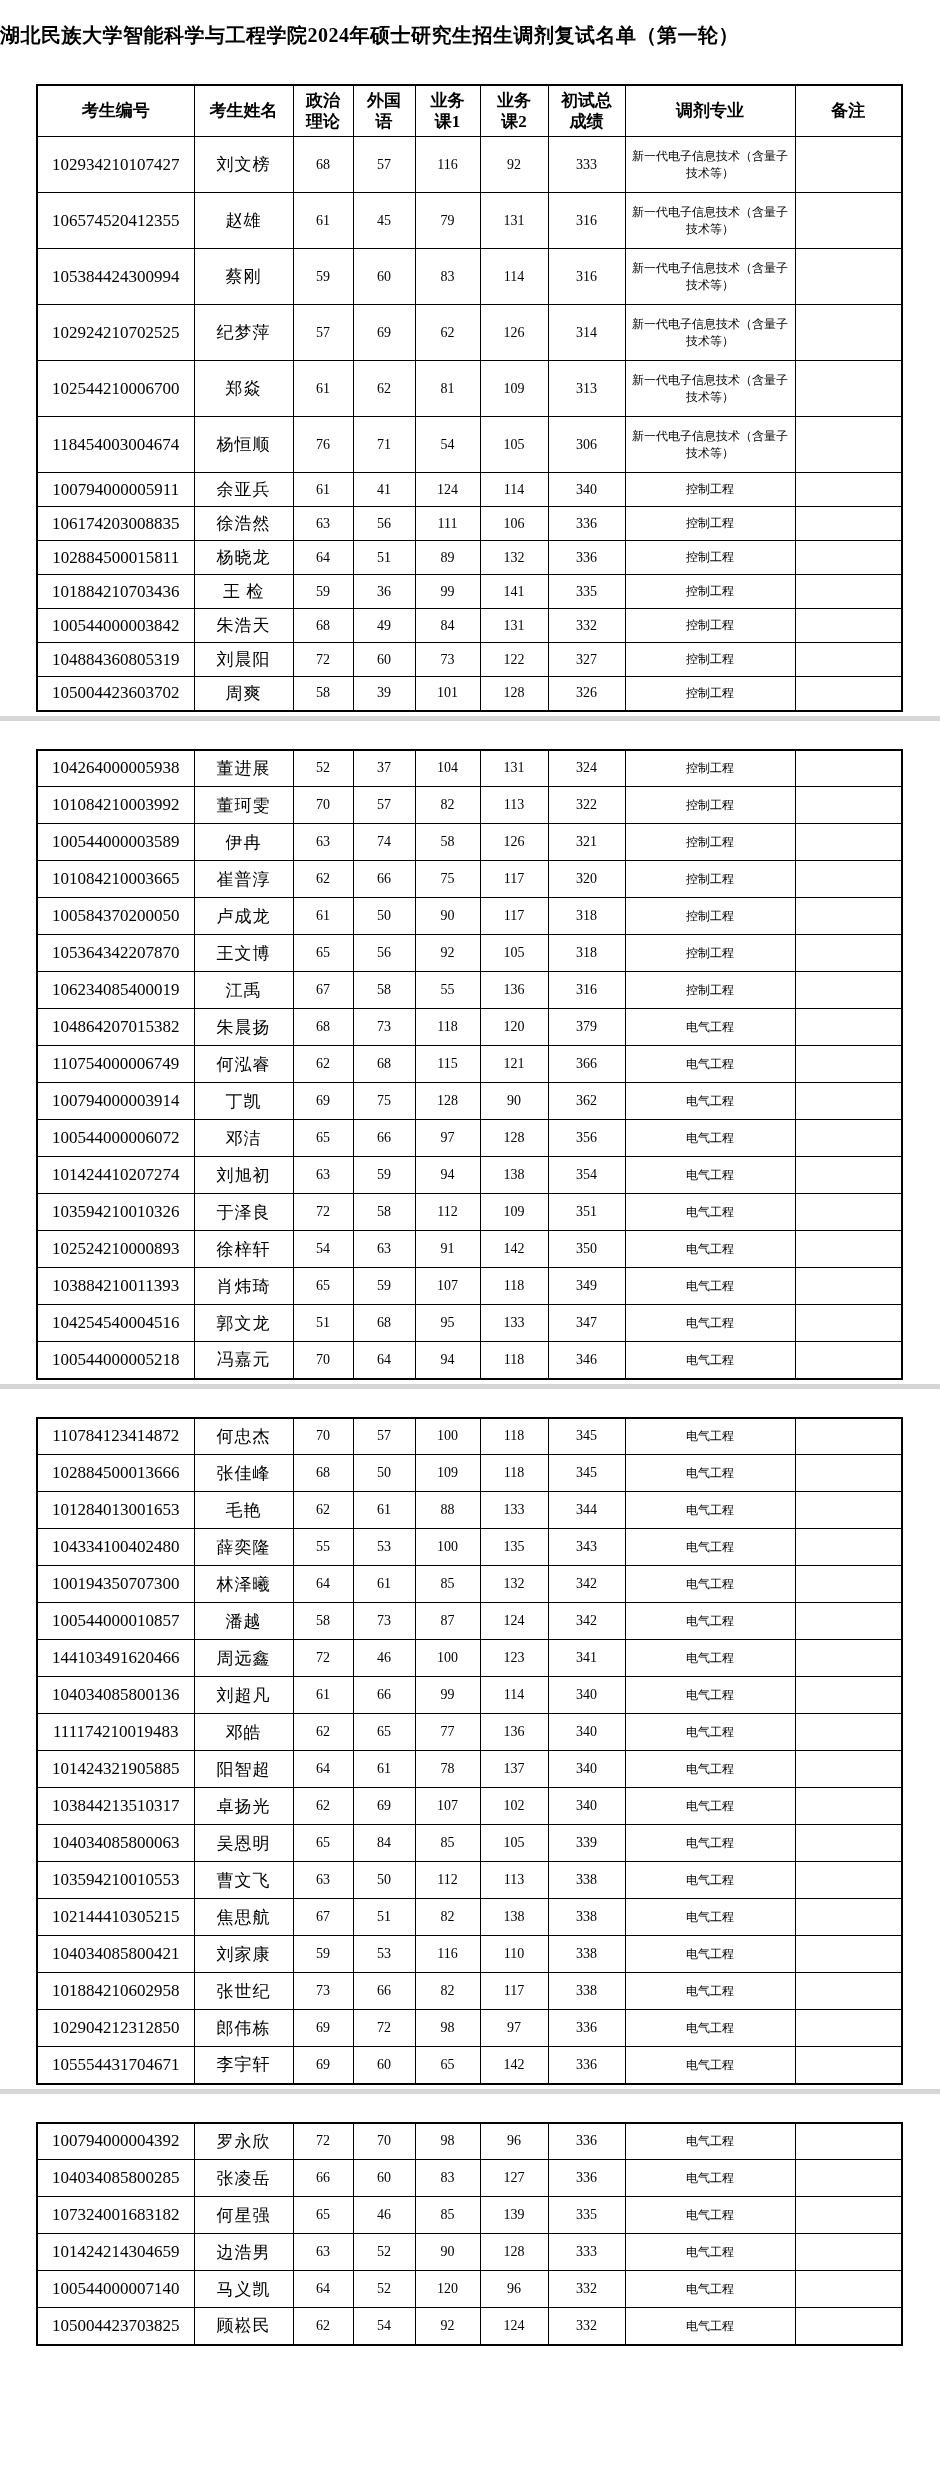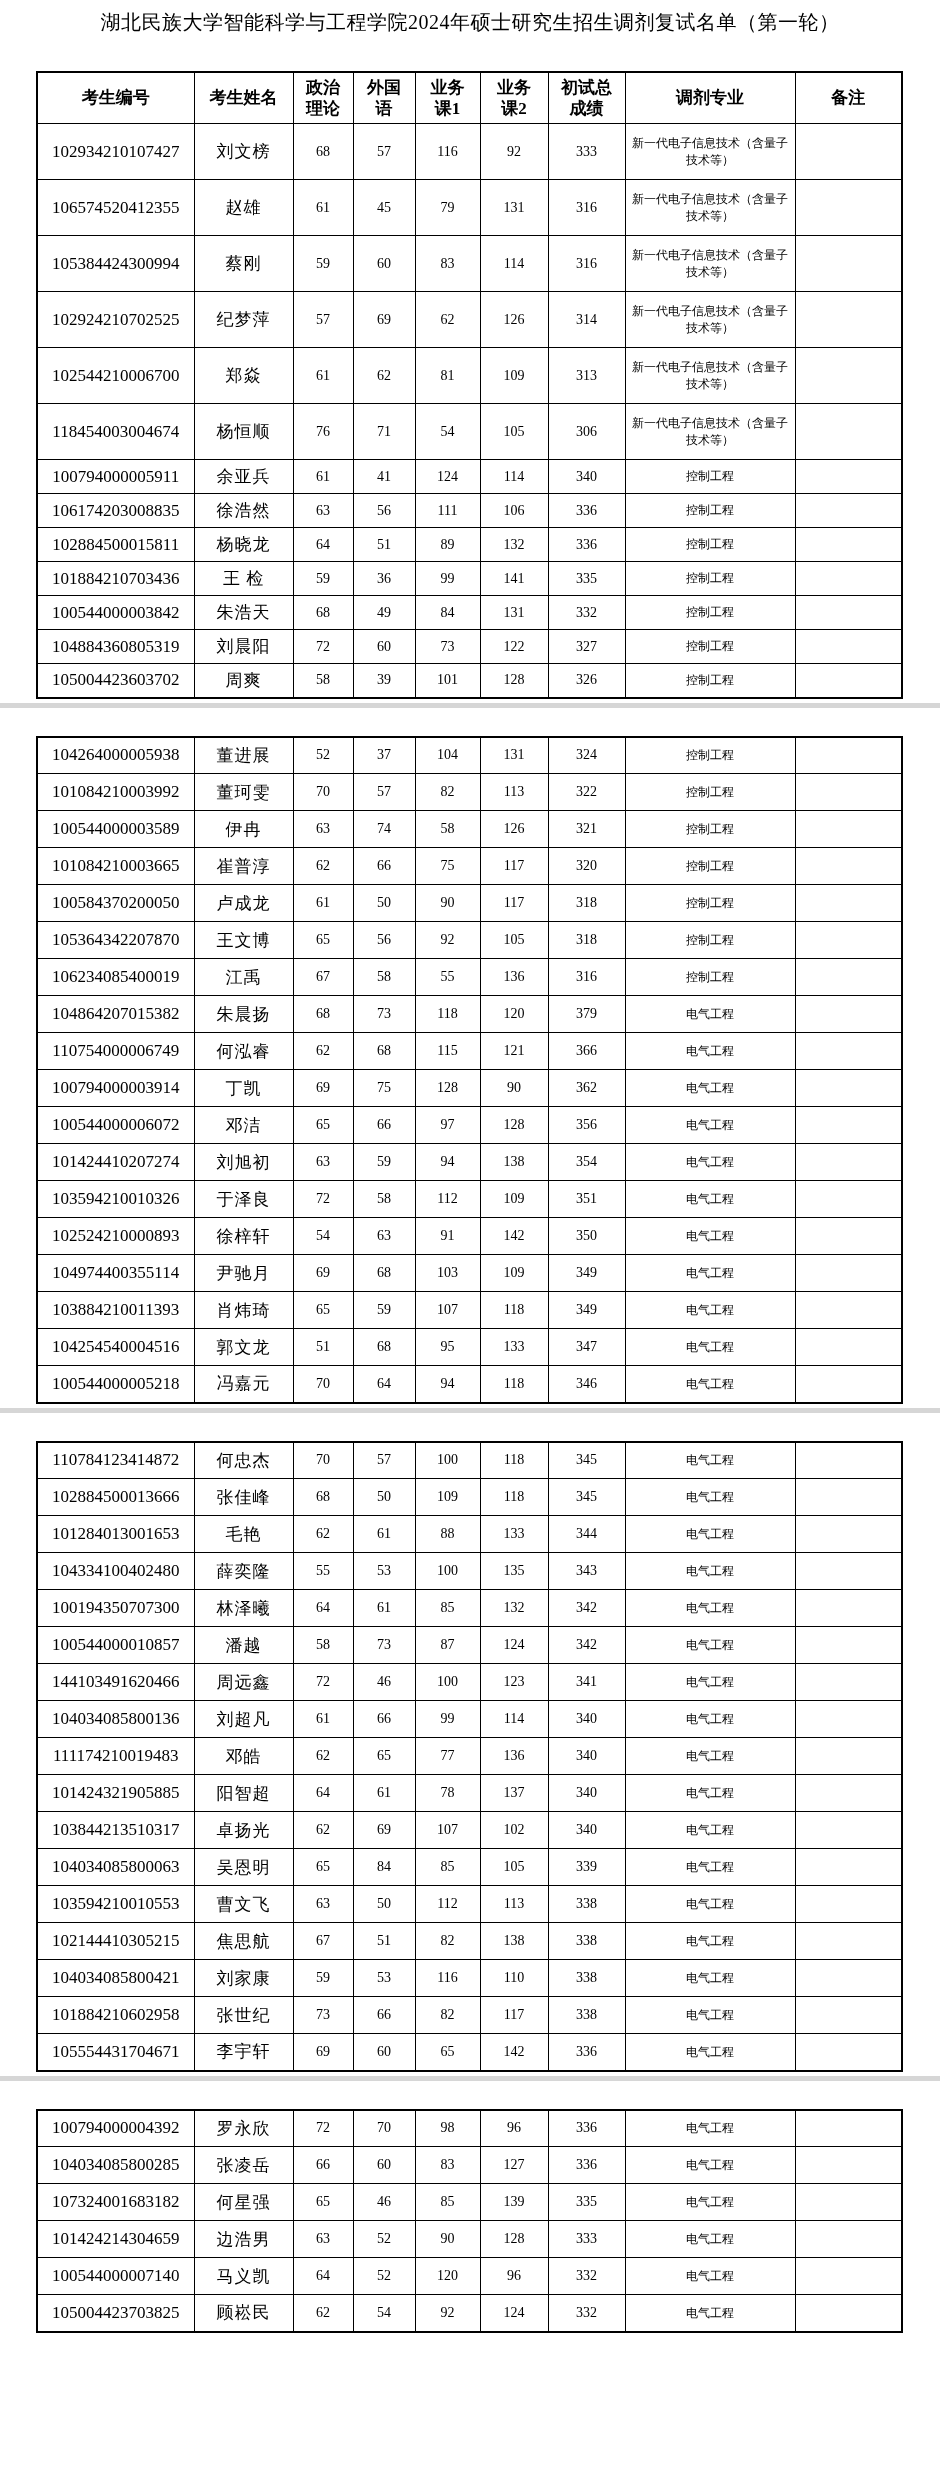--- a/index.html
+++ b/index.html
@@ -8,25 +8,25 @@
     background: #ffffff;
     width: 940px;
   }
   body {
     min-height: 2482px;
     font-family: "Liberation Serif", "DejaVu Serif", serif;
     color: #000;
   }
   .doc-title {
     width: 940px;
-    text-align: center;
+    text-align: left;
     font-size: 20px;
-    font-weight: normal;
+    font-weight: bold;
     margin: 0;
-    padding: 9px 0 7px 0;
+    padding: 22px 0 7px 0;
     letter-spacing: 0.5px;
   }
   table.roster {
     border-collapse: collapse;
     table-layout: fixed;
     width: 865px;
     margin-left: 36px;
     border: 2px solid #000;
     margin-top: 28px;
   }
@@ -403,31 +403,20 @@
             <td class="c-name">徐梓轩</td>
             <td class="c-score">54</td>
             <td class="c-score">63</td>
             <td class="c-score">91</td>
             <td class="c-score">142</td>
             <td class="c-score">350</td>
             <td class="c-major">电气工程</td>
             <td class="c-remark"></td>
           </tr>
           <tr class="row-wide">
-            <td class="c-id">104974400355114</td>
-            <td class="c-name">尹驰月</td>
-            <td class="c-score">69</td>
-            <td class="c-score">68</td>
-            <td class="c-score">103</td>
-            <td class="c-score">109</td>
-            <td class="c-score">349</td>
-            <td class="c-major">电气工程</td>
-            <td class="c-remark"></td>
-          </tr>
-          <tr class="row-wide">
             <td class="c-id">103884210011393</td>
             <td class="c-name">肖炜琦</td>
             <td class="c-score">65</td>
             <td class="c-score">59</td>
             <td class="c-score">107</td>
             <td class="c-score">118</td>
             <td class="c-score">349</td>
             <td class="c-major">电气工程</td>
             <td class="c-remark"></td>
           </tr>
@@ -639,20 +628,31 @@
             <td class="c-name">张世纪</td>
             <td class="c-score">73</td>
             <td class="c-score">66</td>
             <td class="c-score">82</td>
             <td class="c-score">117</td>
             <td class="c-score">338</td>
             <td class="c-major">电气工程</td>
             <td class="c-remark"></td>
           </tr>
           <tr class="row-wide">
+            <td class="c-id">102904212312850</td>
+            <td class="c-name">郎伟栋</td>
+            <td class="c-score">69</td>
+            <td class="c-score">72</td>
+            <td class="c-score">98</td>
+            <td class="c-score">97</td>
+            <td class="c-score">336</td>
+            <td class="c-major">电气工程</td>
+            <td class="c-remark"></td>
+          </tr>
+          <tr class="row-wide">
             <td class="c-id">105554431704671</td>
             <td class="c-name">李宇轩</td>
             <td class="c-score">69</td>
             <td class="c-score">60</td>
             <td class="c-score">65</td>
             <td class="c-score">142</td>
             <td class="c-score">336</td>
             <td class="c-major">电气工程</td>
             <td class="c-remark"></td>
           </tr>

